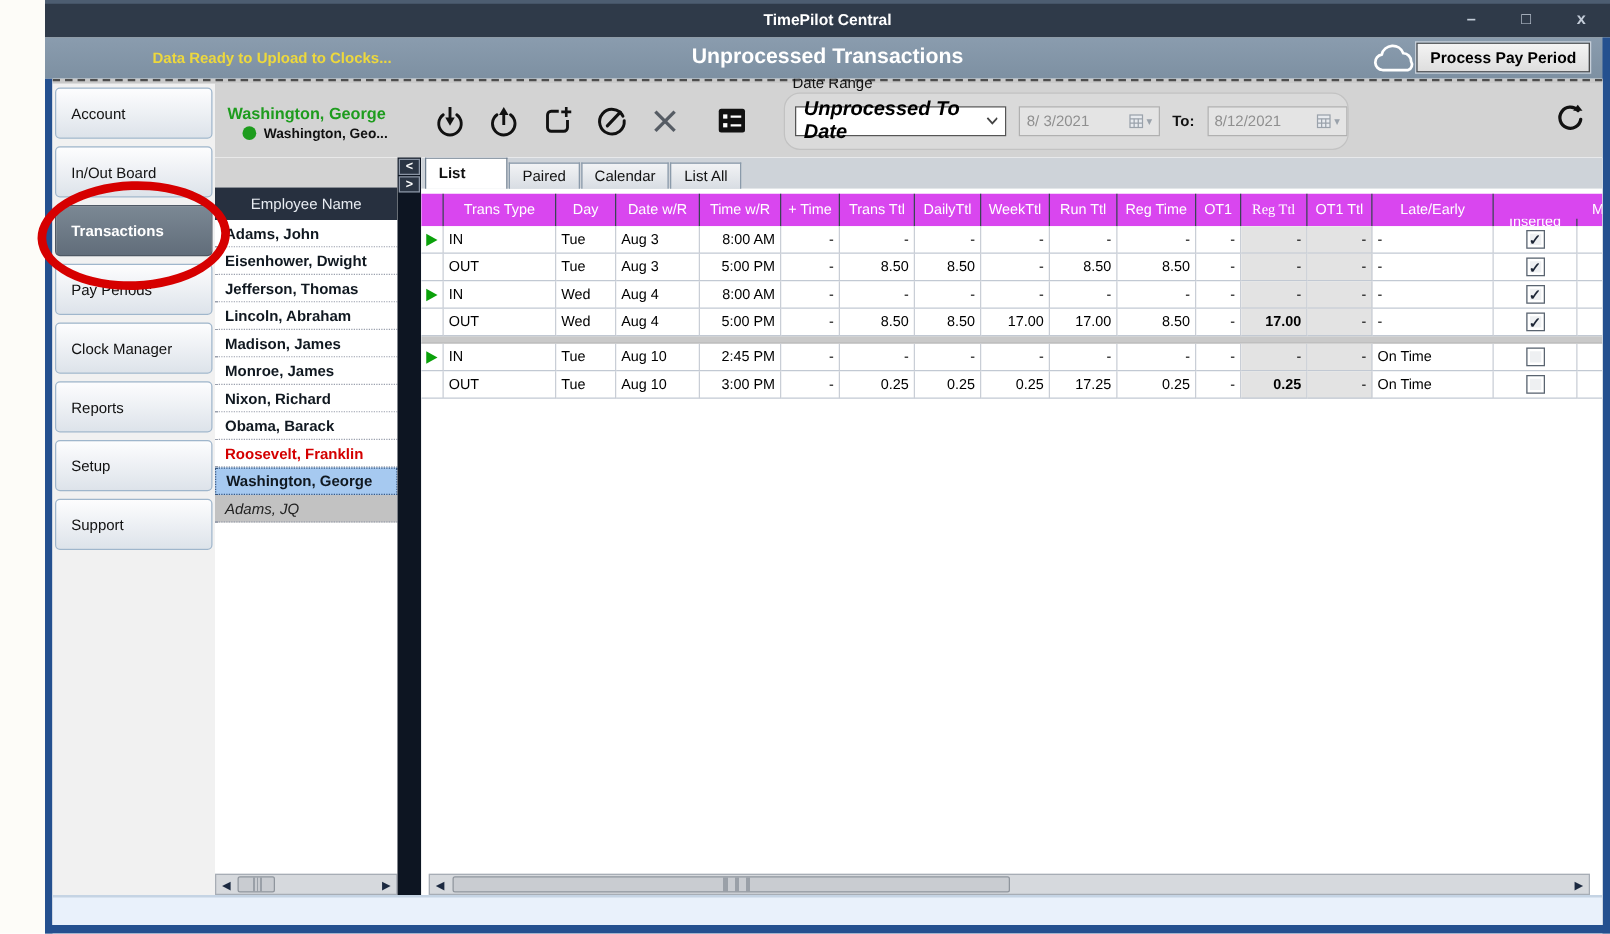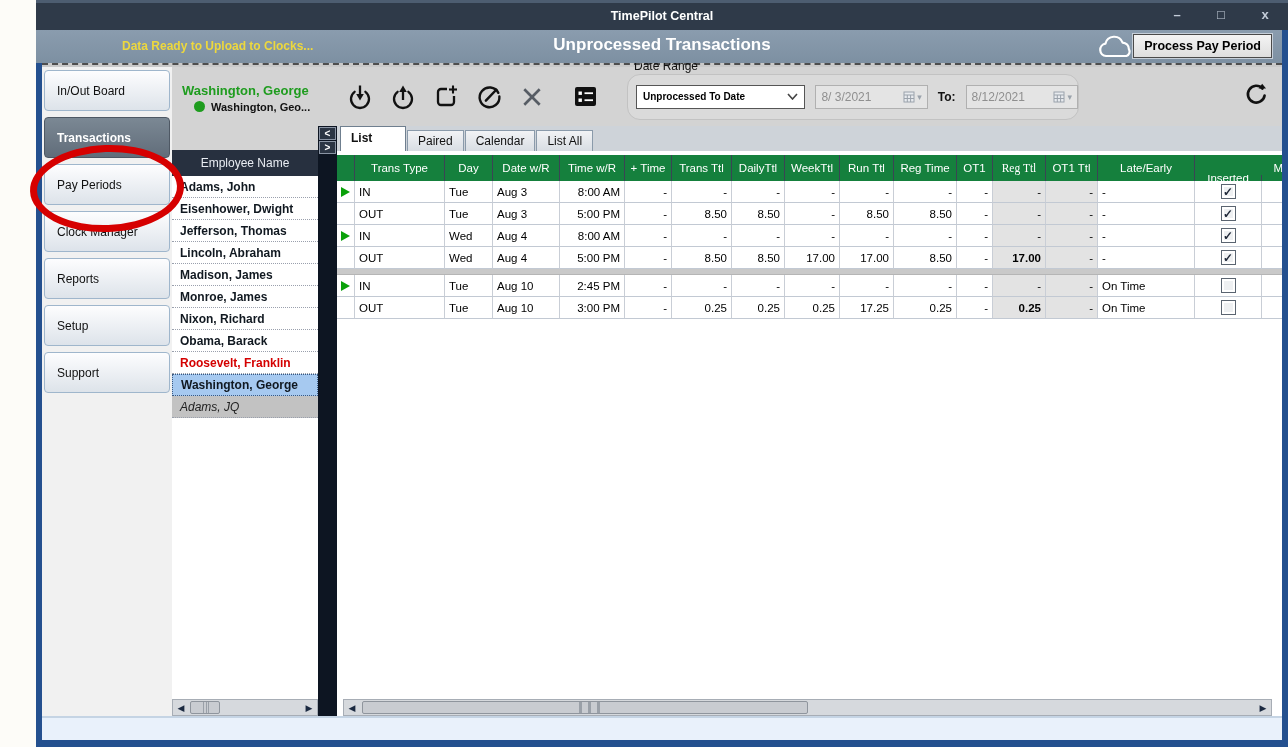--- a/index.html
+++ b/index.html
@@ -39,21 +39,21 @@
   #emp-sub{display:flex;align-items:center;gap:6px;margin-top:3px;padding-left:12px;}
   #emp-dot{width:11px;height:11px;border-radius:50%;background:#1e9c1e;}
   #emp-sub-name{font-size:11px;font-weight:bold;color:#111;}
   #tool-icons{display:flex;align-items:center;gap:15px;margin-left:28px;}
   .ticon{width:28px;height:28px;display:flex;align-items:center;justify-content:center;cursor:pointer;}
 
   #dr-group{margin-left:28px;position:relative;width:452px;height:46px;background:#dadada;border:1px solid #c2c2c2;border-radius:13px;}
   #dr-label{position:absolute;left:6px;top:-16px;font-size:12px;color:#111;}
   #dr-controls{display:flex;align-items:center;gap:10px;padding:10px 0 0 8px;}
   #dr-select{width:178px;height:24px;background:#fff;border:1px solid #555;display:flex;align-items:center;justify-content:space-between;
-    padding:0 6px;font-size:10px;font-weight:bold;color:#000;cursor:pointer;}
+    padding:0 6px;font-size:16px;font-weight:bold;color:#000;cursor:pointer;font-style:italic;}
   .datebox{width:118px;height:24px;background:#e4e4e4;border:1px solid #b0b0b0;display:flex;align-items:center;padding:0 5px;color:#8f8f8f;font-size:12px;cursor:default;}
   .datebox .dval{flex:1;}
   .cal-ico{display:inline-flex;align-items:center;gap:2px;color:#9aa2ab;font-size:9px;}
   #dr-to{font-size:12px;font-weight:bold;color:#111;}
   #refresh-wrap{margin-left:auto;margin-right:14px;cursor:pointer;}
 
   
   #emp-panel{position:absolute;left:130px;top:63px;width:146px;bottom:24px;background:#fff;overflow:hidden;}
   #emp-gap{height:24px;background:#d3d3d3;}
   #emp-list-header{height:26px;background:#27303f;color:#e8ecf2;font-size:12px;display:flex;align-items:center;justify-content:center;}
@@ -75,21 +75,21 @@
     display:flex;align-items:center;justify-content:center;cursor:pointer;line-height:1;}
 
   
   #table-zone{position:absolute;left:295px;top:63px;right:0;bottom:24px;background:#fff;overflow:hidden;}
   #tabbar{height:25px;background:#ced3d9;display:flex;align-items:flex-end;padding-left:3px;}
   .tab{height:21px;border:1px solid #8a9aaa;border-bottom:none;background:linear-gradient(#f2f3f5,#d8dde3);
     font-size:12px;color:#111;display:flex;align-items:flex-start;padding:3px 10px 0 10px;cursor:pointer;margin-right:1px;}
   .tab.active{height:25px;background:#fff;font-weight:bold;border:1px solid #6f7f8f;border-bottom:none;padding-top:4px;min-width:66px;}
   #tab-understrip{height:4px;background:#fff;}
 
-  #grid-header{height:26px;display:flex;background:#15803d;}
+  #grid-header{height:26px;display:flex;background:#d946ef;}
   .gh-cell{color:#fff;font-size:11.5px;display:flex;align-items:center;justify-content:center;border-right:1px solid #3a4454;flex:0 0 auto;overflow:hidden;white-space:nowrap;}
   .grid-row{height:22px;display:flex;background:#fff;}
   .g-cell{font-size:11.5px;color:#000;border-right:1px solid #c9ced6;border-bottom:1px solid #c2c9d3;display:flex;align-items:center;
     overflow:hidden;white-space:nowrap;flex:0 0 auto;padding:0 4px;}
   .g-cell.al-r{justify-content:flex-end;}
   .g-cell.al-c{justify-content:center;padding:0;}
   .g-cell.gray{background:#e3e3e3;}
   .g-cell.bold{font-weight:bold;}
   .g-sep{height:6px;background:#c9c9c9;border-bottom:1px solid #b5b5b5;}
   .tri{width:0;height:0;border-top:5px solid transparent;border-bottom:5px solid transparent;border-left:9px solid #0aa10a;}
@@ -132,20 +132,21 @@
   </div>
 
   <div id="border-left"></div>
   <div id="border-right"></div>
   <div id="border-bottom"></div>
 
   <div id="main">
     <div id="dash-sep"></div>
 
     <div id="sidebar">
+        <div class="sb-btn">Account</div>
         <div class="sb-btn">In/Out Board</div>
         <div class="sb-btn selected">Transactions</div>
         <div class="sb-btn">Pay Periods</div>
         <div class="sb-btn">Clock Manager</div>
         <div class="sb-btn">Reports</div>
         <div class="sb-btn">Setup</div>
         <div class="sb-btn">Support</div>
       </div>
 
     <div id="toolbar">

